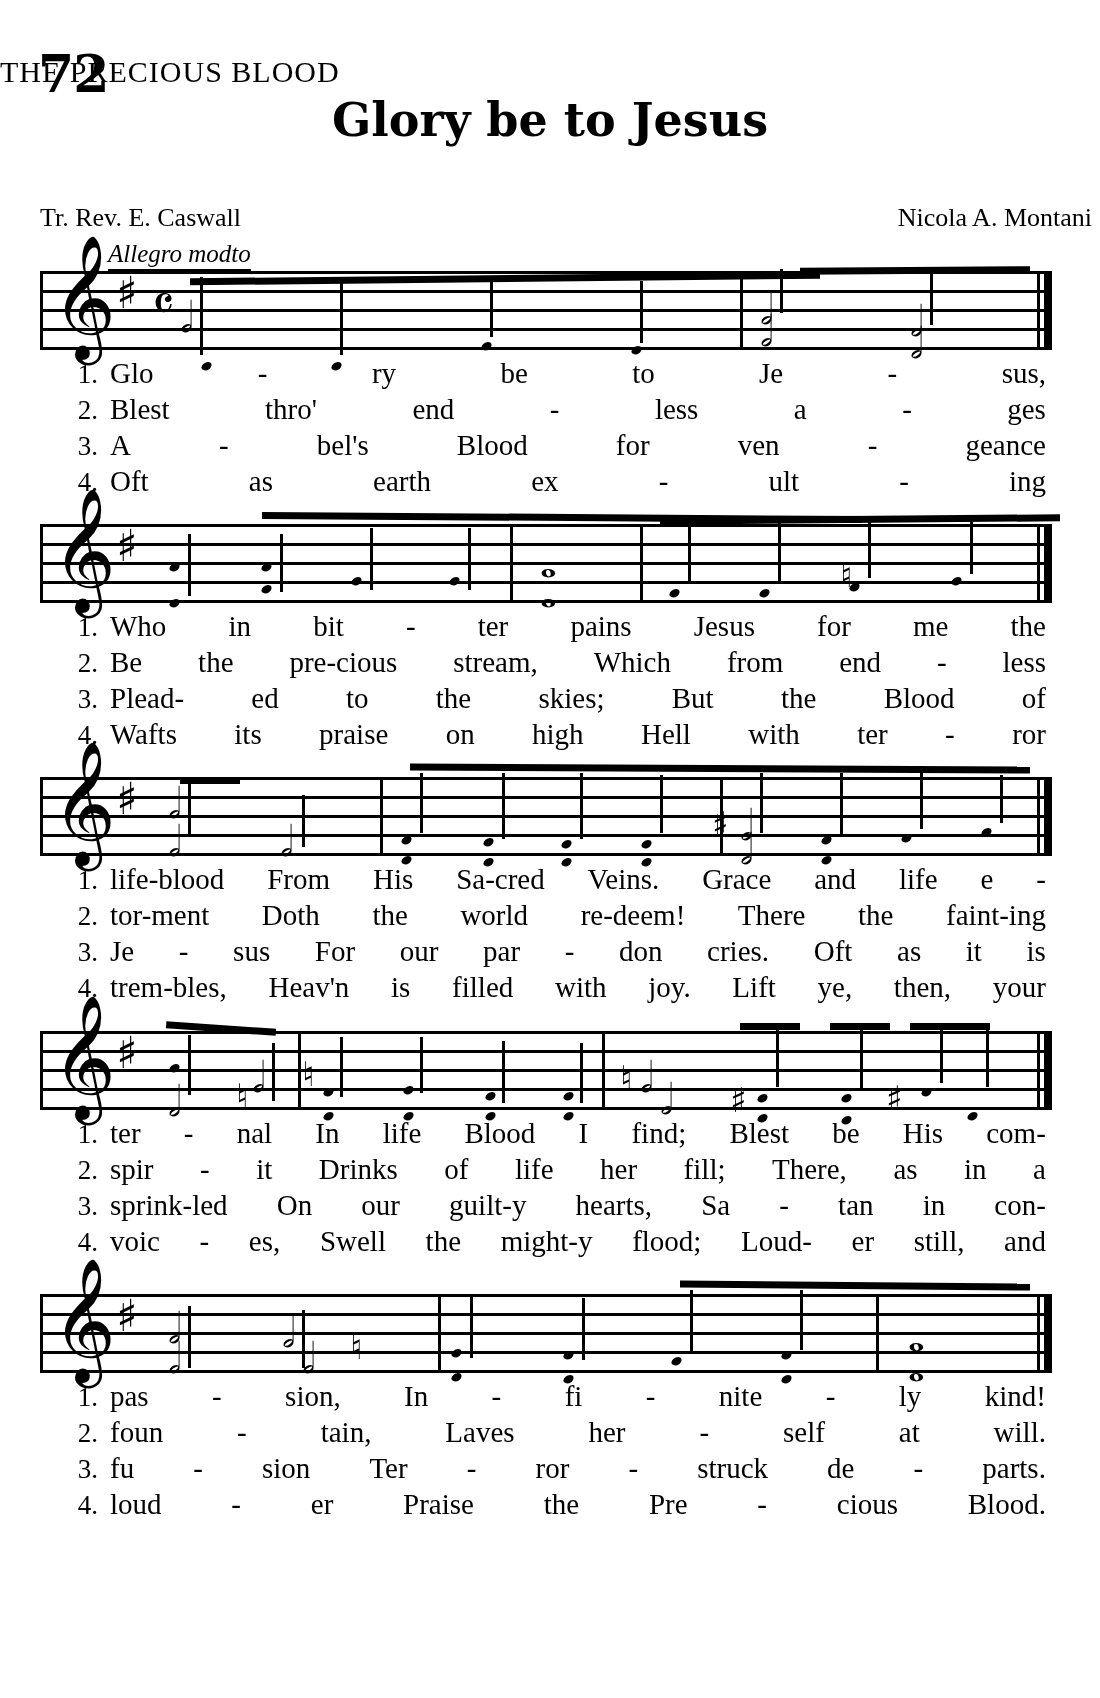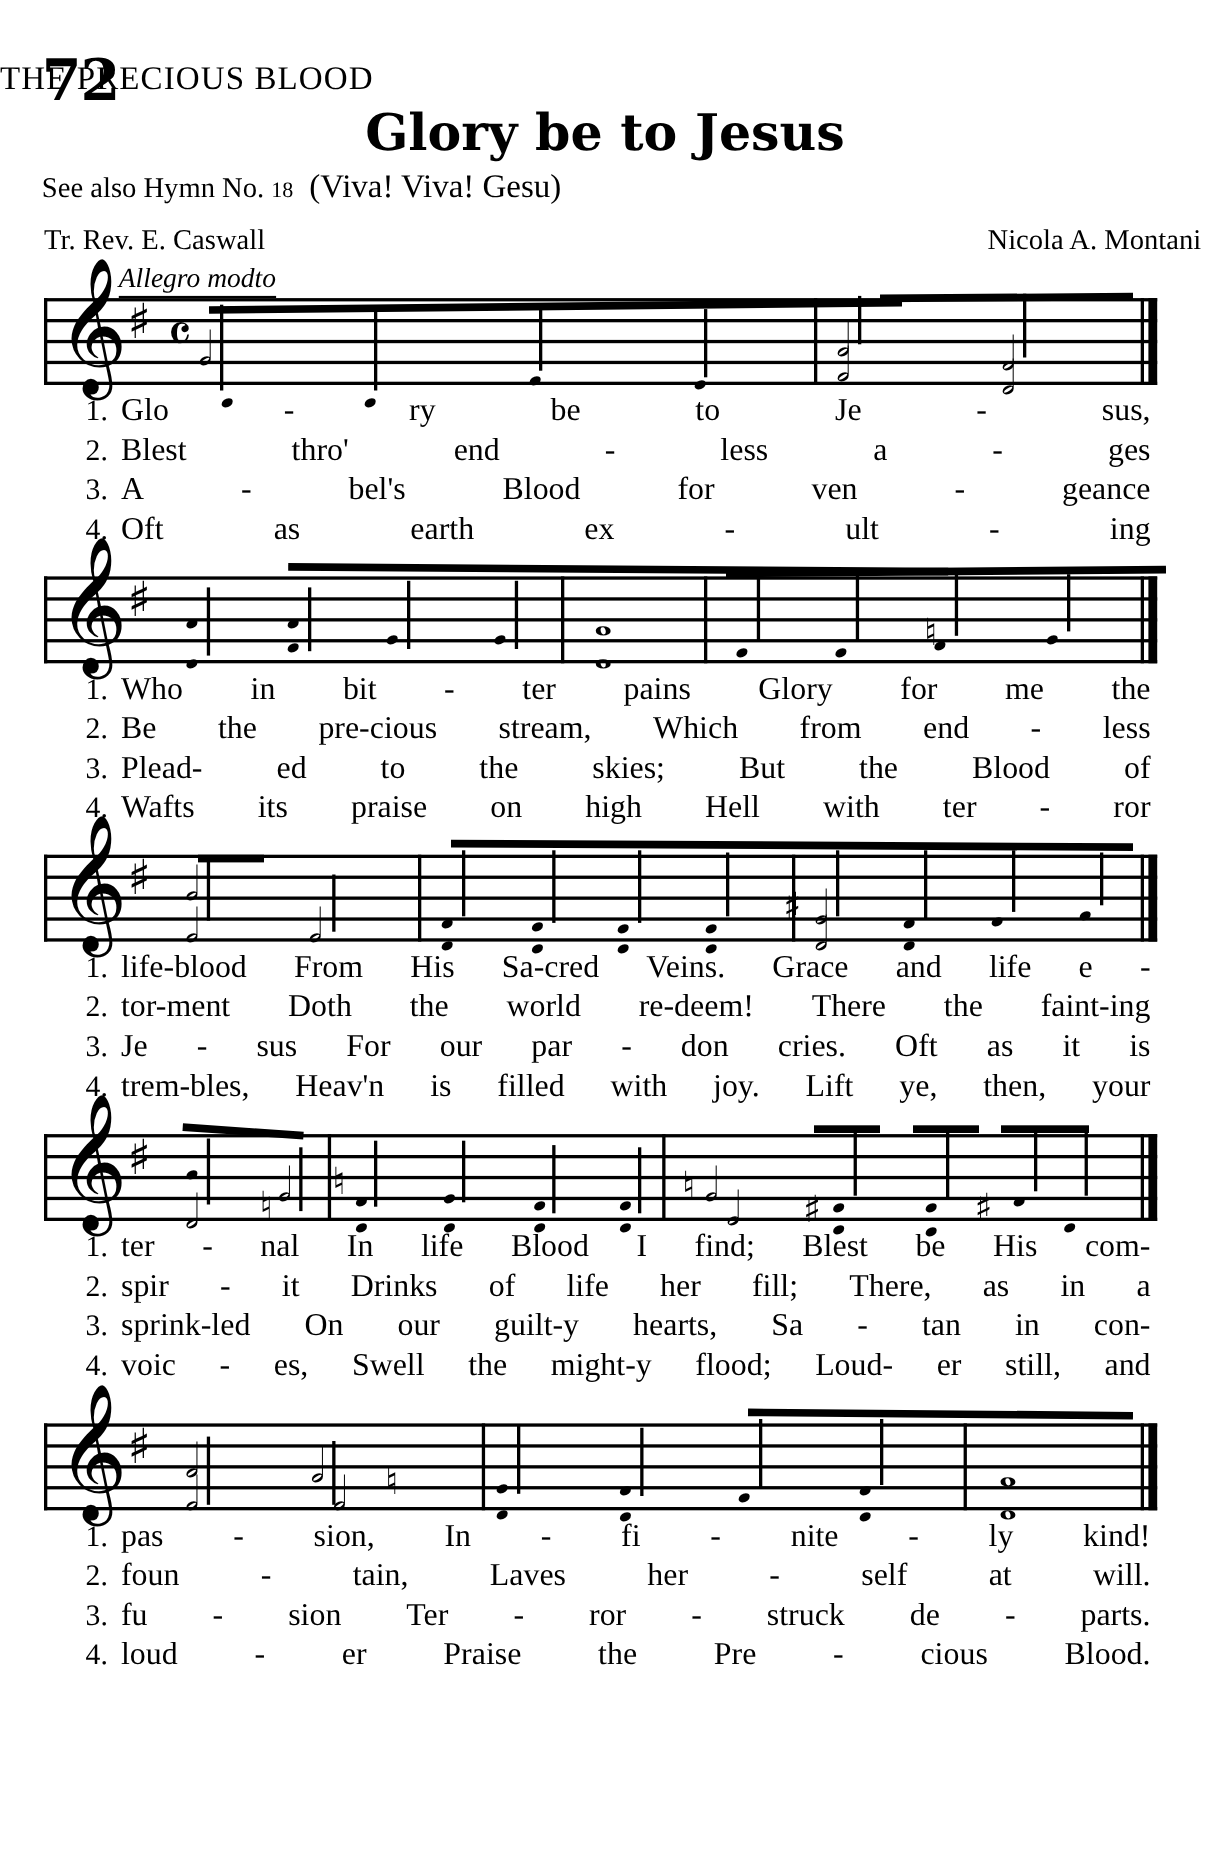--- a/index.html
+++ b/index.html
@@ -216,25 +216,20 @@
 </style>
 </head>
 <body>
 
 <div class="page">
 
   <div class="hymn-number">72</div>
   <div class="section-title">THE PRECIOUS BLOOD</div>
   <div class="hymn-title">Glory be to Jesus</div>
 
-  <div class="see-also">
-    <span>See also Hymn No.</span>
-    <span class="small">18</span>
-    <span class="alt-title">(Viva! Viva! Gesu)</span>
-  </div>
 
   <div class="translator">Tr. Rev. E. Caswall</div>
   <div class="composer">Nicola A. Montani</div>
   <div class="tempo">Allegro modto</div>
 
   <div class="system" style="top:222px;">
     <div class="staff">
       <div class="line l1"></div>
         <div class="line l2"></div>
         <div class="line l3"></div>
@@ -370,21 +365,21 @@
     <div class="lyrics">
       <div class="lyric-row">
         <span class="vnum">1.</span>
         <span class="words">
           <span>Who</span>
           <span>in</span>
           <span>bit</span>
           <span>-</span>
           <span>ter</span>
           <span>pains</span>
-          <span>Glory</span>
+          <span>Jesus</span>
           <span>for</span>
           <span>me</span>
           <span>the</span>
         </span>
       </div>
       <div class="lyric-row">
         <span class="vnum">2.</span>
         <span class="words">
           <span>Be</span>
           <span>the</span>

